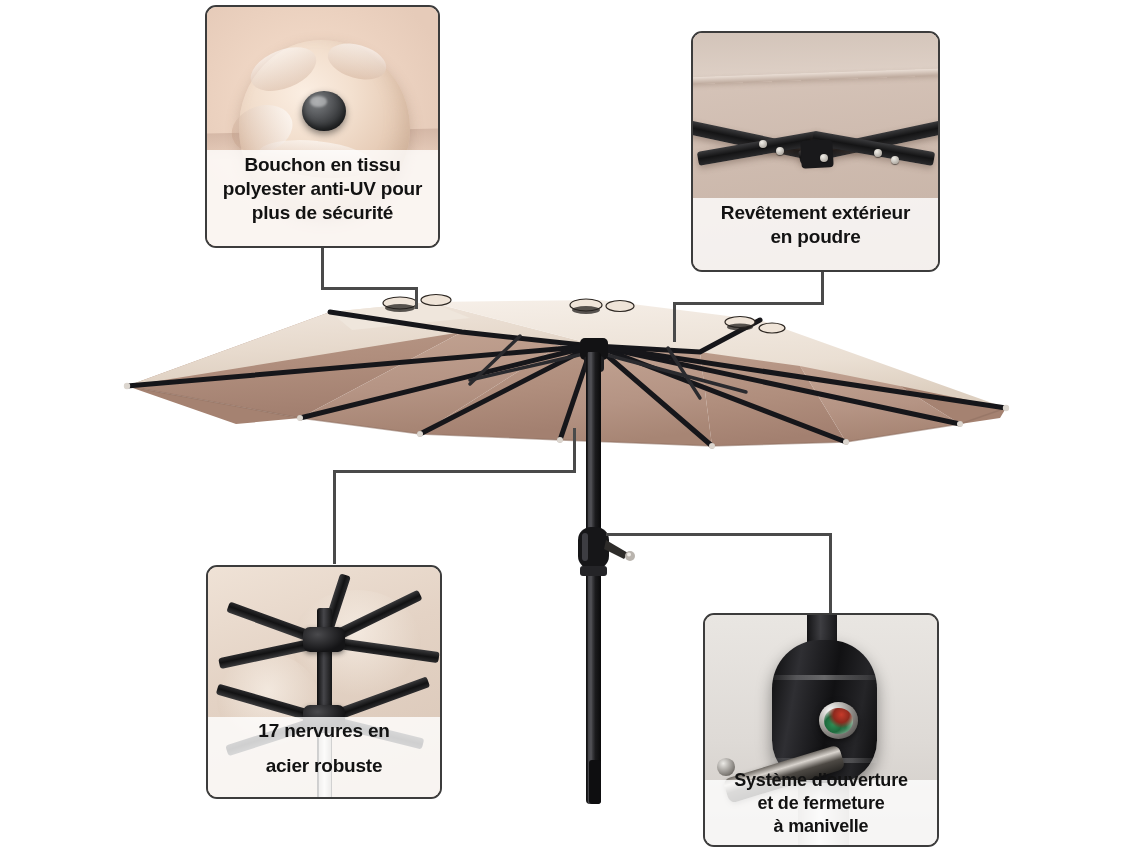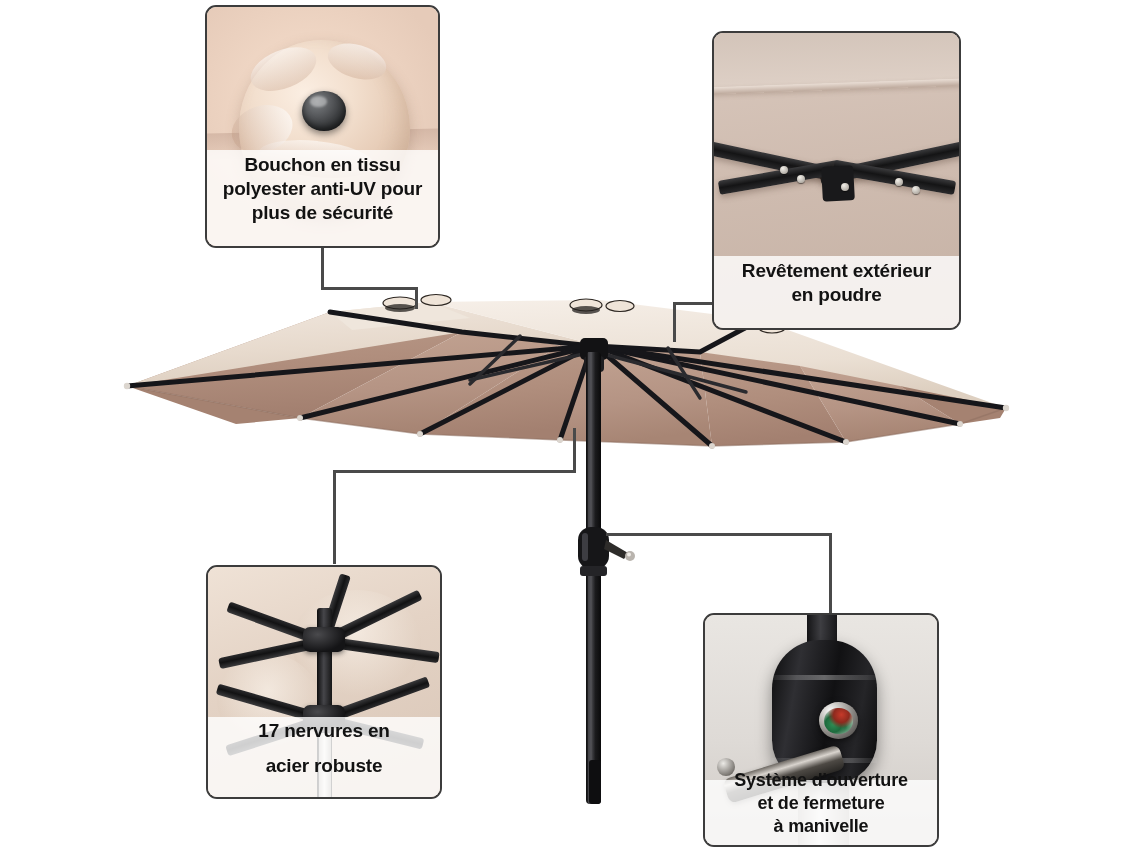--- a/index.html
+++ b/index.html
@@ -451,21 +451,21 @@
       <div class="fold f4"></div>
       <div class="knob"></div>
     </div>
     <div class="capwrap" style="height:96px;">
       <div class="caption">Bouchon en tissu
 polyester anti-UV pour
 plus de sécurité</div>
     </div>
   </div>
 
-  <div class="callout" style="left:691px; top:31px; width:249px; height:299px;margin-left:21px;">
+  <div class="callout" style="left:691px; top:31px; width:249px; height:241px;">
     <div class="photo ph-rib">
       <div class="topstrip"></div>
       <div class="seam"></div>
       <div class="bar b1"></div>
       <div class="bar b2"></div>
       <div class="bar b3"></div>
       <div class="bar b4"></div>
       <div class="hub"></div>
       <div class="rivet" style="left:27%; top:45%;"></div>
       <div class="rivet" style="left:34%; top:48%;"></div>

